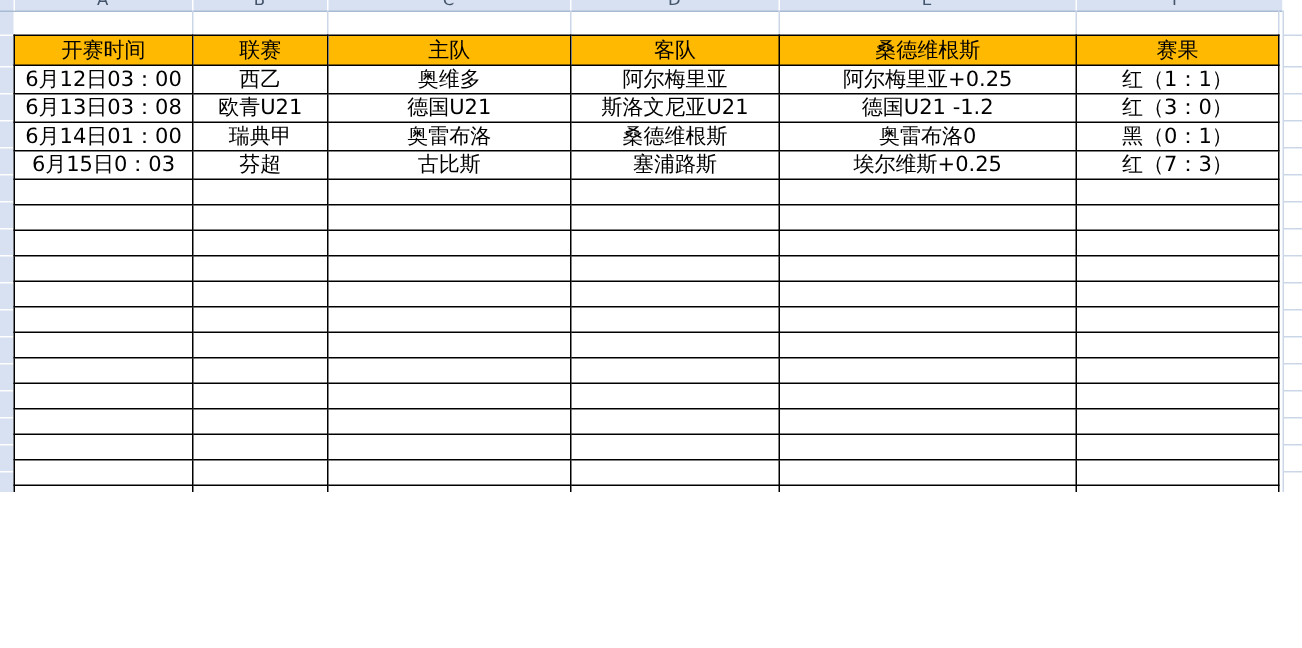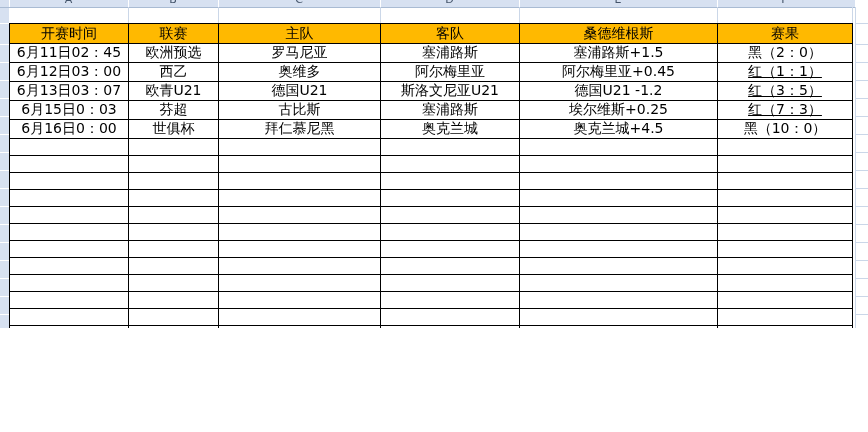--- a/index.html
+++ b/index.html
@@ -22,21 +22,21 @@
   .hline{position:absolute;height:1px;background:var(--faint);}
   
   table.sheet{position:absolute;left:9px;top:23px;border-collapse:collapse;table-layout:fixed;width:843px;}
   table.sheet th,table.sheet td{
     border:1px solid #000;padding:0;margin:0;text-align:center;vertical-align:middle;
     font-size:14px;font-weight:normal;color:#000;white-space:nowrap;overflow:hidden;
   }
   table.sheet thead tr{height:20px;}
   table.sheet tbody tr{height:17px;}
   table.sheet th{background:var(--header-bg);}
-  td.res-red{color:var(--red);text-decoration:underline;}
+  td.res-red{color:var(--red);}
   td.res-black{color:#000;}
 </style>
 </head>
 <body>
 
 <div class="screen" style="--header-bg: #FFB900; --red: #E60000; --faint: #CBD7E8; --panel: #D7E1F1;">
 
   <div class="letters-strip"></div>
   <div id="letters">
       <div class="letter-cell" style="left: 9px; width: 119px;">
@@ -146,60 +146,52 @@
           <th>开赛时间</th>
           <th>联赛</th>
           <th>主队</th>
           <th>客队</th>
           <th>桑德维根斯</th>
           <th>赛果</th>
         </tr>
       </thead>
     <tbody id="sheet-body">
         <tr>
-          <td>6月11日02：45</td>
-          <td>欧洲预选</td>
-          <td>罗马尼亚</td>
-          <td>塞浦路斯</td>
-          <td>塞浦路斯+1.5</td>
-          <td class="res-black">黑（2：0）</td>
-        </tr>
-        <tr>
           <td>6月12日03：00</td>
           <td>西乙</td>
           <td>奥维多</td>
           <td>阿尔梅里亚</td>
-          <td>阿尔梅里亚+0.45</td>
+          <td>阿尔梅里亚+0.25</td>
           <td class="res-red">红（1：1）</td>
         </tr>
         <tr>
-          <td>6月13日03：07</td>
+          <td>6月13日03：08</td>
           <td>欧青U21</td>
           <td>德国U21</td>
           <td>斯洛文尼亚U21</td>
           <td>德国U21 -1.2</td>
-          <td class="res-red">红（3：5）</td>
+          <td class="res-red">红（3：0）</td>
+        </tr>
+        <tr>
+          <td>6月14日01：00</td>
+          <td>瑞典甲</td>
+          <td>奥雷布洛</td>
+          <td>桑德维根斯</td>
+          <td>奥雷布洛0</td>
+          <td class="res-black">黑（0：1）</td>
         </tr>
         <tr>
           <td>6月15日0：03</td>
           <td>芬超</td>
           <td>古比斯</td>
           <td>塞浦路斯</td>
           <td>埃尔维斯+0.25</td>
           <td class="res-red">红（7：3）</td>
         </tr>
         <tr>
-          <td>6月16日0：00</td>
-          <td>世俱杯</td>
-          <td>拜仁慕尼黑</td>
-          <td>奥克兰城</td>
-          <td>奥克兰城+4.5</td>
-          <td class="res-black">黑（10：0）</td>
-        </tr>
-        <tr>
           <td></td>
           <td></td>
           <td></td>
           <td></td>
           <td></td>
           <td></td>
         </tr>
         <tr>
           <td></td>
           <td></td>

